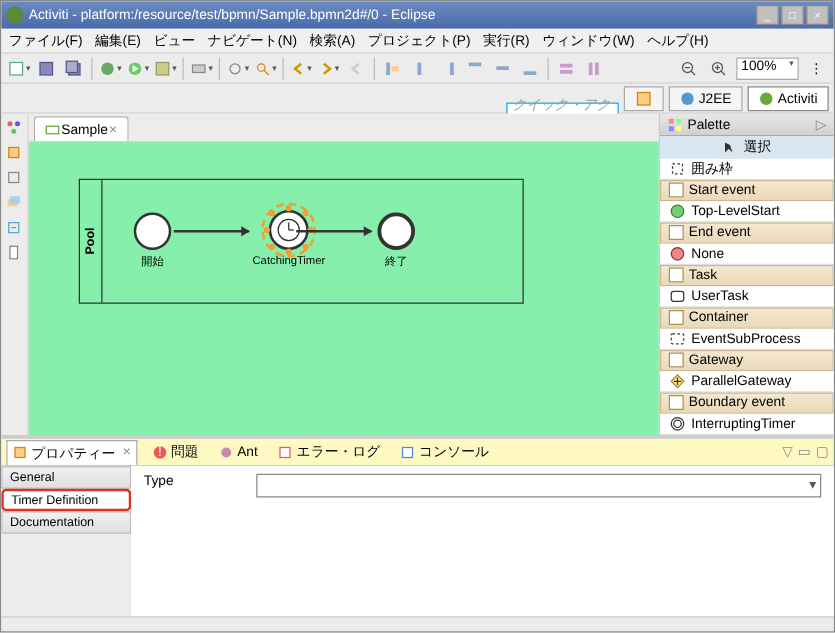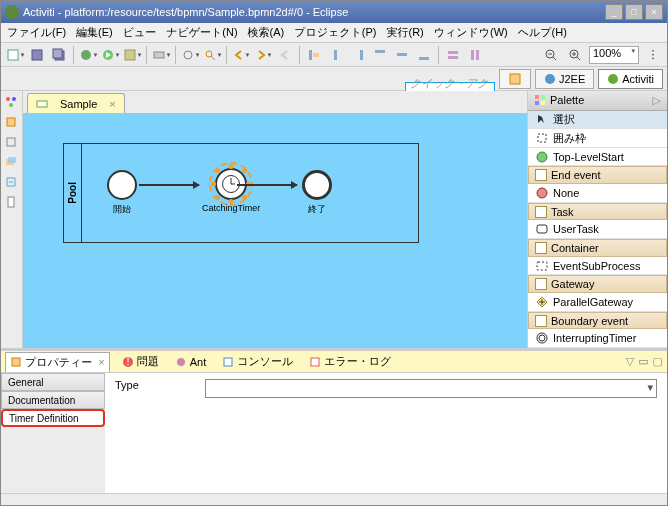--- a/index.html
+++ b/index.html
@@ -19,23 +19,23 @@
 .zoom-box { width: 50px; height: 18px; border: 1px solid #aaa; background: #fff; display: flex; padding: 0 3px; justify-content: space-between; }
 .perspective-bar { background: #ececec; height: 24px; display: flex; align-items: center; justify-content: flex-end; padding: 0 4px; gap: 4px; border-bottom: 1px solid #ccc; }
 .quick-access { width: 90px; height: 18px; border: 1px solid #0ea5e9; background: #fff; color: #999; padding: 0 4px; display: flex; align-items: center; font-style: italic; margin-top: 24px; }
 .persp-btn { height: 20px; padding: 0 8px; border: 1px solid #aaa; background: #f5f5f5; display: flex; align-items: center; gap: 3px; cursor: pointer; justify-content: flex-end; }
 .persp-btn.active { background: #fff; border-color: #888; }
 .main-area { flex: 1; display: flex; min-height: 0; }
 .left-tools { width: 22px; background: #ececec; display: flex; flex-direction: column; align-items: center; padding: 4px 0; gap: 4px; border-right: 1px solid #ccc; }
 .lt-btn { width: 16px; height: 16px; cursor: pointer; }
 .editor-area { flex: 1; display: flex; flex-direction: column; background: #fff; }
 .editor-tabs { height: 22px; background: #ececec; display: flex; align-items: flex-end; }
-.editor-tab { height: 20px; background: #fef9c3; border: 1px solid #aaa; border-bottom: none; padding: 0 8px; display: flex; align-items: center; gap: 12px; margin-left: 4px; border-radius: 3px 3px 0 0; }
+.editor-tab { height: 20px; background: #ffffff; border: 1px solid #aaa; border-bottom: none; padding: 0 8px; display: flex; align-items: center; gap: 1px; margin-left: 4px; border-radius: 3px 3px 0 0; }
 .editor-tab .x { color: #888; cursor: pointer; }
-.canvas { flex: 1; background: #7dd3fc; position: relative; overflow: hidden; padding-left: 36px; }
+.canvas { flex: 1; background: #86efac; position: relative; overflow: hidden; padding-left: 36px; }
 .pool { position: absolute; left: 40px; top: 30px; width: 356px; height: 100px; border: 1px solid #333; display: flex; }
 .pool-label { width: 18px; border-right: 1px solid #333; display: flex; align-items: center; justify-content: center; }
 .pool-label span { writing-mode: vertical-rl; transform: rotate(180deg); font-size: 10px; font-weight: bold; }
 .pool-content { flex: 1; position: relative; }
 .bpmn-node { position: absolute; text-align: center; }
 .bpmn-circle { width: 30px; height: 30px; border: 2px solid #333; border-radius: 50%; margin: 0 auto; background: #fff; }
 .bpmn-end { border-width: 3px; }
 .bpmn-timer { width: 32px; height: 32px; border: 2px solid #333; border-radius: 50%; margin: 0 auto; display: flex; align-items: center; justify-content: center; position: relative; background: #fff; }
 .timer-select { position: absolute; inset: -8px; border: 2px dashed #f0a030; border-radius: 50%; }
 .timer-dots { position: absolute; inset: -4px; }
@@ -43,21 +43,21 @@
 .clock-inner { width: 18px; height: 18px; border: 1.5px solid #333; border-radius: 50%; position: relative; }
 .clock-inner::before { content: ''; position: absolute; left: 50%; top: 50%; width: 1px; height: 6px; background: #333; transform-origin: bottom; transform: translate(-50%, -100%); }
 .clock-inner::after { content: ''; position: absolute; left: 50%; top: 50%; width: 1px; height: 4px; background: #333; transform-origin: bottom; transform: translate(-50%, -100%) rotate(90deg); }
 .bpmn-label { font-size: 9px; margin-top: 3px; white-space: nowrap; }
 .arrow { position: absolute; height: 1.5px; background: #333; top: 40px; }
 .arrow::after { content: ''; position: absolute; right: -1px; top: -3px; border-left: 7px solid #333; border-top: 4px solid transparent; border-bottom: 4px solid transparent; }
 .palette { width: 140px; background: #f0f0f0; border-left: 1px solid #ccc; display: flex; flex-direction: column; overflow-y: auto; }
 .palette-header { background: linear-gradient(#e8e8e8, #d0d0d0); height: 20px; display: flex; align-items: center; padding: 0 6px; border-bottom: 1px solid #aaa; }
 .palette-header .arrow-r { margin-left: auto; color: #888; }
 .palette-item { height: 19px; display: flex; align-items: center; padding: 0 8px; gap: 5px; background: #fff; border-bottom: 1px solid #e0e0e0; cursor: pointer; }
-.palette-item.selected { background: #d8e6f2; }
+.palette-item.selected { background: #d8e6f2; justify-content: center; }
 .palette-cat { background: linear-gradient(#f5e8d0, #ead8b8); height: 18px; display: flex; align-items: center; padding: 0 6px; gap: 4px; border: 1px solid #ccb890; font-size: 10px; }
 .palette-cat .fold-icon { width: 12px; height: 12px; display: inline-block; background: #fff; border: 1px solid #aa9050; }
 .pi-icon { width: 12px; height: 12px; display: inline-block; }
 .bottom-pane { height: 145px; border-top: 3px solid #ccc; background: #fef9c3; display: flex; flex-direction: column; }
 .bp-tabs { height: 22px; display: flex; align-items: center; padding: 0 4px; gap: 8px; border-bottom: 1px solid #ccc; }
 .bp-tab { display: flex; align-items: center; gap: 3px; cursor: pointer; padding: 2px 4px; }
 .bp-tab.active { background: #fff; border: 1px solid #aaa; border-bottom: none; }
 .bp-tabs-right { margin-left: auto; display: flex; gap: 4px; color: #888; }
 .bp-content { flex: 1; display: flex; background: #f5f5f5; }
 .prop-tabs { width: 104px; background: #ececec; display: flex; flex-direction: column; }
@@ -351,20 +351,24 @@
           <path d="M2 2 L2 10 L5 7 L8 10 L6 4 Z" fill="#333"></path>
         </svg>
         <span>選択</span>
       </div>
     <div class="palette-item">
         <svg class="pi-icon">
           <rect x="2" y="2" width="8" height="8" fill="none" stroke="#333" stroke-dasharray="2"></rect>
         </svg>
         <span>囲み枠</span>
       </div>
+    <div class="palette-cat">
+        <span class="fold-icon"></span>
+        <span>Start event</span>
+      </div>
     <div class="palette-item">
         <svg class="pi-icon">
           <circle cx="6" cy="6" r="5" fill="#7c7" stroke="#383"></circle>
         </svg>
         <span>Top-LevelStart</span>
       </div>
     <div class="palette-cat">
         <span class="fold-icon"></span>
         <span>End event</span>
       </div>
@@ -436,41 +440,41 @@
         <span>問題</span>
       </div>
     <div class="bp-tab">
         <svg width="12" height="12">
           <circle cx="6" cy="6" r="4" fill="#c8a"></circle>
         </svg>
         <span>Ant</span>
       </div>
     <div class="bp-tab">
         <svg width="12" height="12">
+          <rect x="2" y="2" width="8" height="8" fill="#fff" stroke="#e55"></rect>
+        </svg>
+        <span>エラー・ログ</span>
+      </div>
+    <div class="bp-tab">
+        <svg width="12" height="12">
           <rect x="2" y="2" width="8" height="8" fill="#fff" stroke="#58c"></rect>
         </svg>
         <span>コンソール</span>
-      </div>
-    <div class="bp-tab">
-        <svg width="12" height="12">
-          <rect x="2" y="2" width="8" height="8" fill="#fff" stroke="#e55"></rect>
-        </svg>
-        <span>エラー・ログ</span>
       </div>
     <div class="bp-tabs-right">
       <span>▽</span>
       <span>▭</span>
       <span>▢</span>
     </div>
   </div>
   <div class="bp-content">
     <div class="prop-tabs">
       <div class="prop-tab">General</div>
+      <div class="prop-tab highlighted">Timer Definition</div>
       <div class="prop-tab">Documentation</div>
-      <div class="prop-tab highlighted">Timer Definition</div>
     </div>
     <div class="prop-body">
       <div class="prop-label">Type</div>
       <div class="prop-select"><span></span></div>
     </div>
   </div>
 </div>
 
 <div class="statusbar"></div>
 

